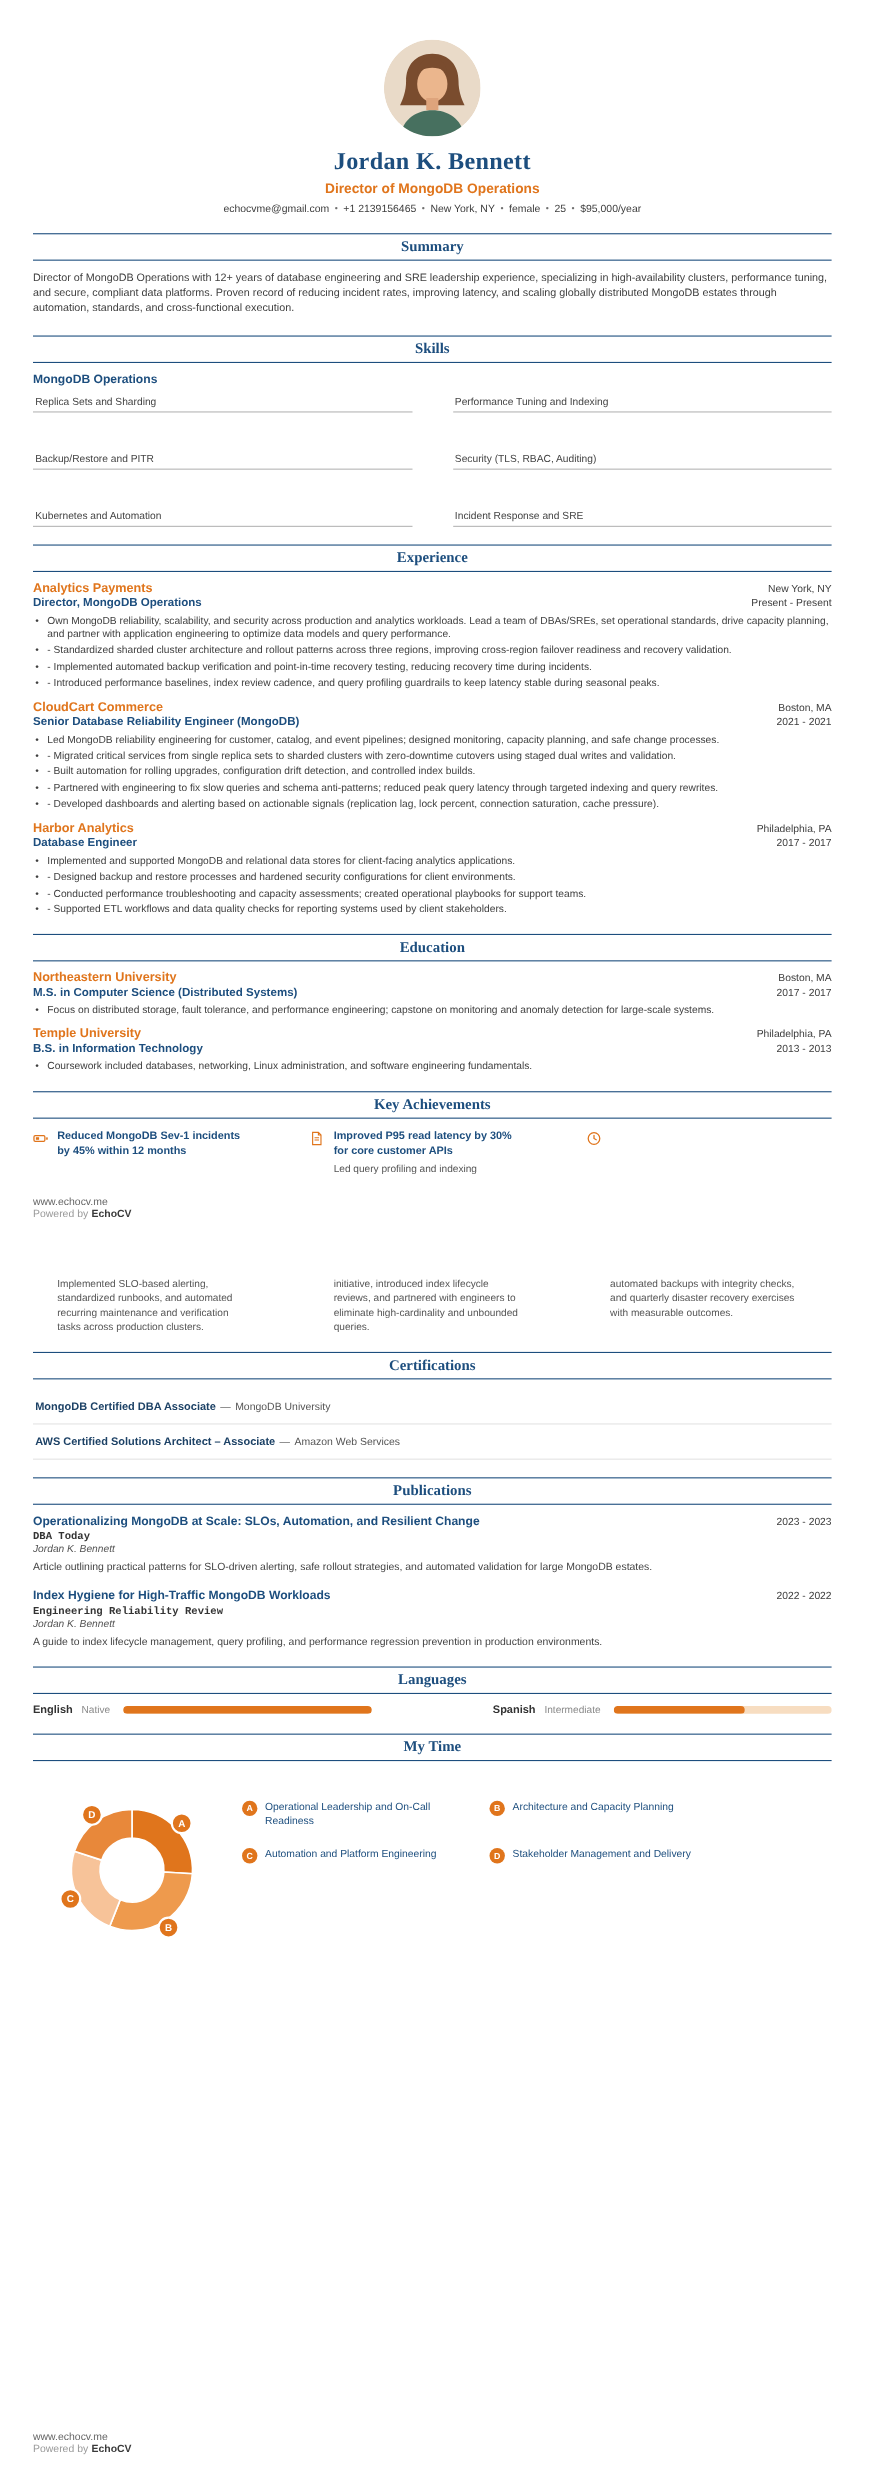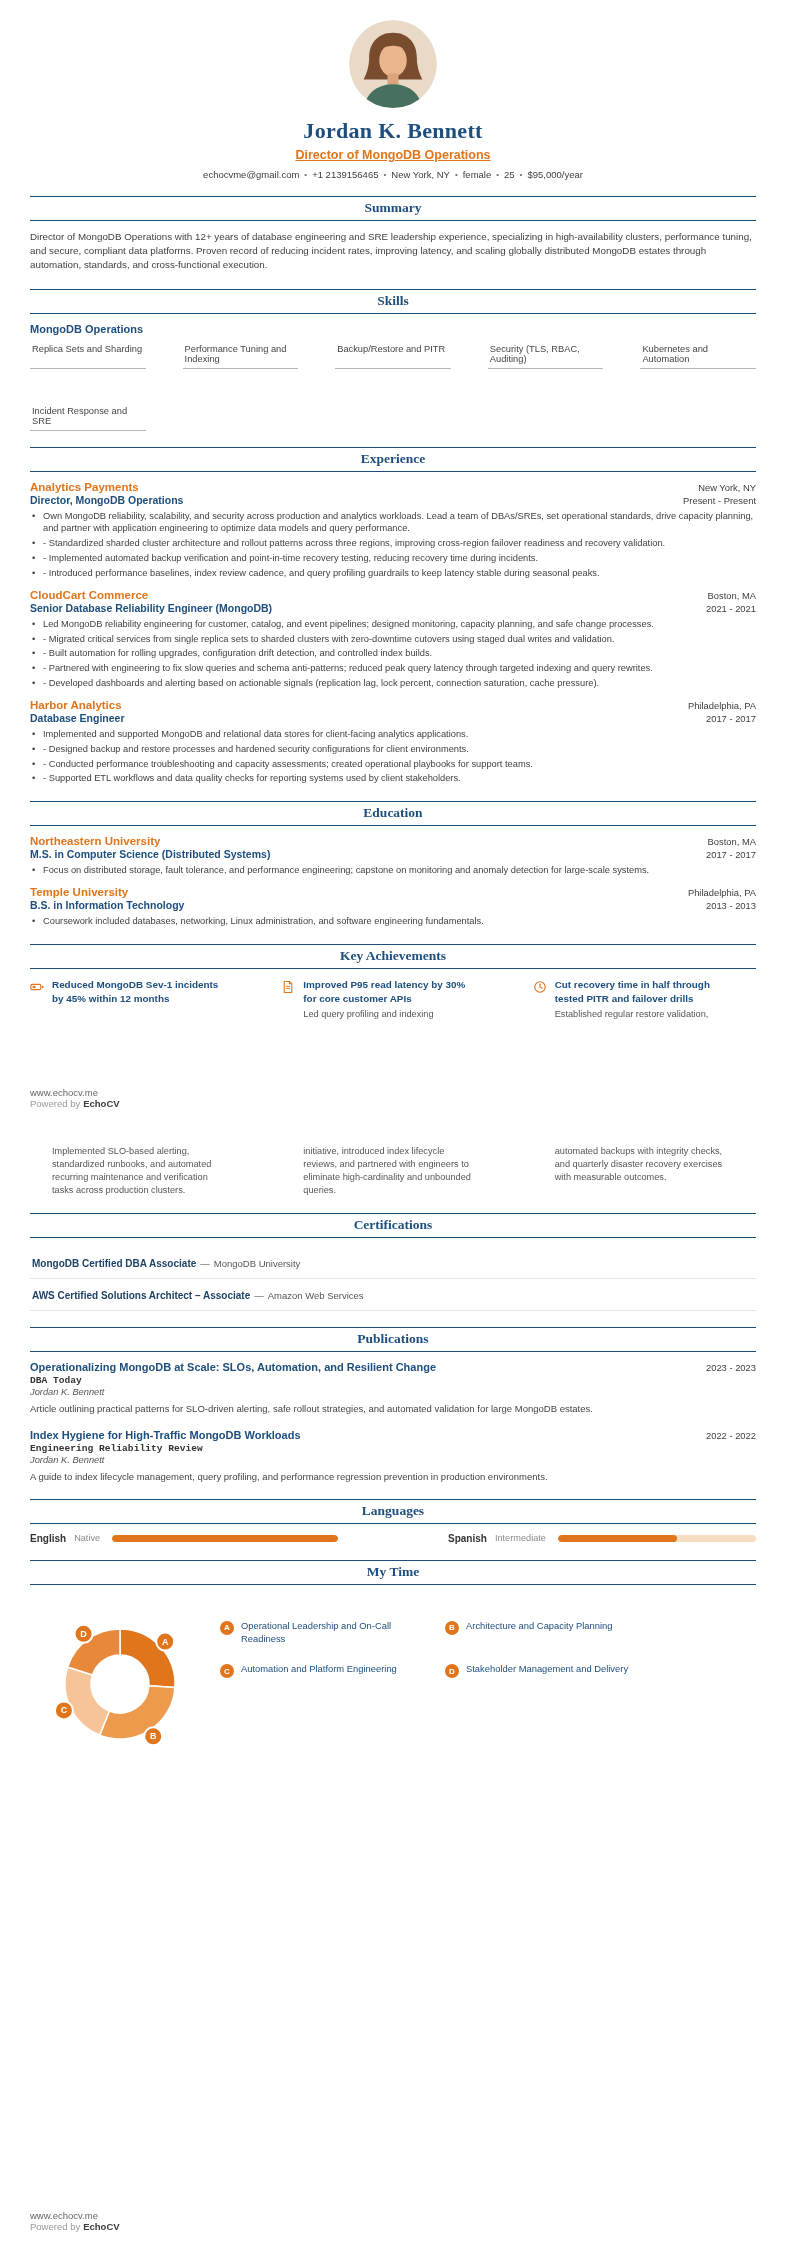--- a/index.html
+++ b/index.html
@@ -9,57 +9,57 @@
     background: #ffffff;
     font-family: "Liberation Sans", sans-serif;
     color: #3f3f3f;
   }
   .doc { width: 794px; }
   .page {
     width: 786px;
     height: 1123px;
     position: relative;
     background: #fff;
-    padding: 18px 30px 60px;
+    padding: 34px 30px 60px;
     overflow: hidden;
   }
 
   
   .identity { text-align: center; }
   .avatar {
     width: 88px; height: 88px; border-radius: 50%;
     overflow: hidden; margin: 2px auto 10px;
   }
   .avatar svg { width: 100%; height: 100%; display: block; }
   h1.cand-name {
     font-family: "Liberation Serif", serif;
     font-size: 22px; font-weight: 700; color: #1d4e7e;
     margin: 0 0 4px; letter-spacing: 0.3px;
   }
-  .job-title { font-size: 12.5px; color: #e0751c; font-weight: 600; margin-bottom: 7px; text-decoration: underline; }
+  .job-title { font-size: 12.5px; color: #e0751c; font-weight: 600; margin-bottom: 7px; }
   .contact { font-size: 9.5px; color: #3d3d3d; }
   .contact .sep { margin: 0 5px; color: #707070; font-size: 8px; vertical-align: 1px; }
 
   
   .sec-head {
     font-family: "Liberation Serif", serif;
     font-size: 13.5px; font-weight: 700; color: #1d4e7e;
     text-align: center;
     border-top: 1.5px solid #1d4e7e;
     border-bottom: 1.5px solid #1d4e7e;
     padding: 3px 0 4px;
     margin: 16px 0 9px;
   }
 
   
   .summary-text { font-size: 9.8px; line-height: 1.45; margin: 0; color: #3f3f3f; }
 
   
   .skill-group { font-size: 11px; font-weight: 700; color: #1d4e7e; margin: 2px 0 9px; }
-  .chips { display: grid; grid-template-columns: repeat(5, 1fr); column-gap: 24px; row-gap: 13px; gap: 37px; }
+  .chips { display: grid; grid-template-columns: repeat(2, 1fr); column-gap: 24px; row-gap: 13px; gap: 37px; }
   .chip { font-size: 9.3px; color: #444; border-bottom: 1px solid #b5b5b5; padding: 0 2px 4px; }
 
   
   .xp { margin-bottom: 9px; }
   .row { display: flex; justify-content: space-between; align-items: baseline; }
   .company { font-size: 11.5px; font-weight: 700; color: #e0751c; }
   .loc, .dates { font-size: 9.4px; color: #3d3d3d; white-space: nowrap; margin-left: 12px; }
   .role { font-size: 10.5px; font-weight: 600; color: #1d4e7e; margin-top: 1px; }
   ul.bullets { margin: 4px 0 0; padding-left: 13px; list-style: none; }
   ul.bullets li {
@@ -279,24 +279,20 @@
           <div class="ach-desc">Led query profiling and indexing</div>
         </div>
       </div>
       <div class="ach">
         <span class="ach-icon">
           <svg viewBox="0 0 24 24">
               <circle cx="12" cy="12" r="9" fill="none" stroke="currentColor" stroke-width="2"></circle>
               <path d="M12 7v5l3.5 2" fill="none" stroke="currentColor" stroke-width="2" stroke-linecap="round"></path>
             </svg>
         </span>
-        <div class="ach-body">
-          <div class="ach-title">Cut recovery time in half through tested PITR and failover drills</div>
-          <div class="ach-desc">Established regular restore validation,</div>
-        </div>
       </div>
     </div>
 
     <footer class="pfoot">
       <span class="site">www.echocv.me</span>
       <span class="powered"><span>Powered by</span><span class="brand">EchoCV</span></span>
     </footer>
   </section>
 
   <section class="page">

